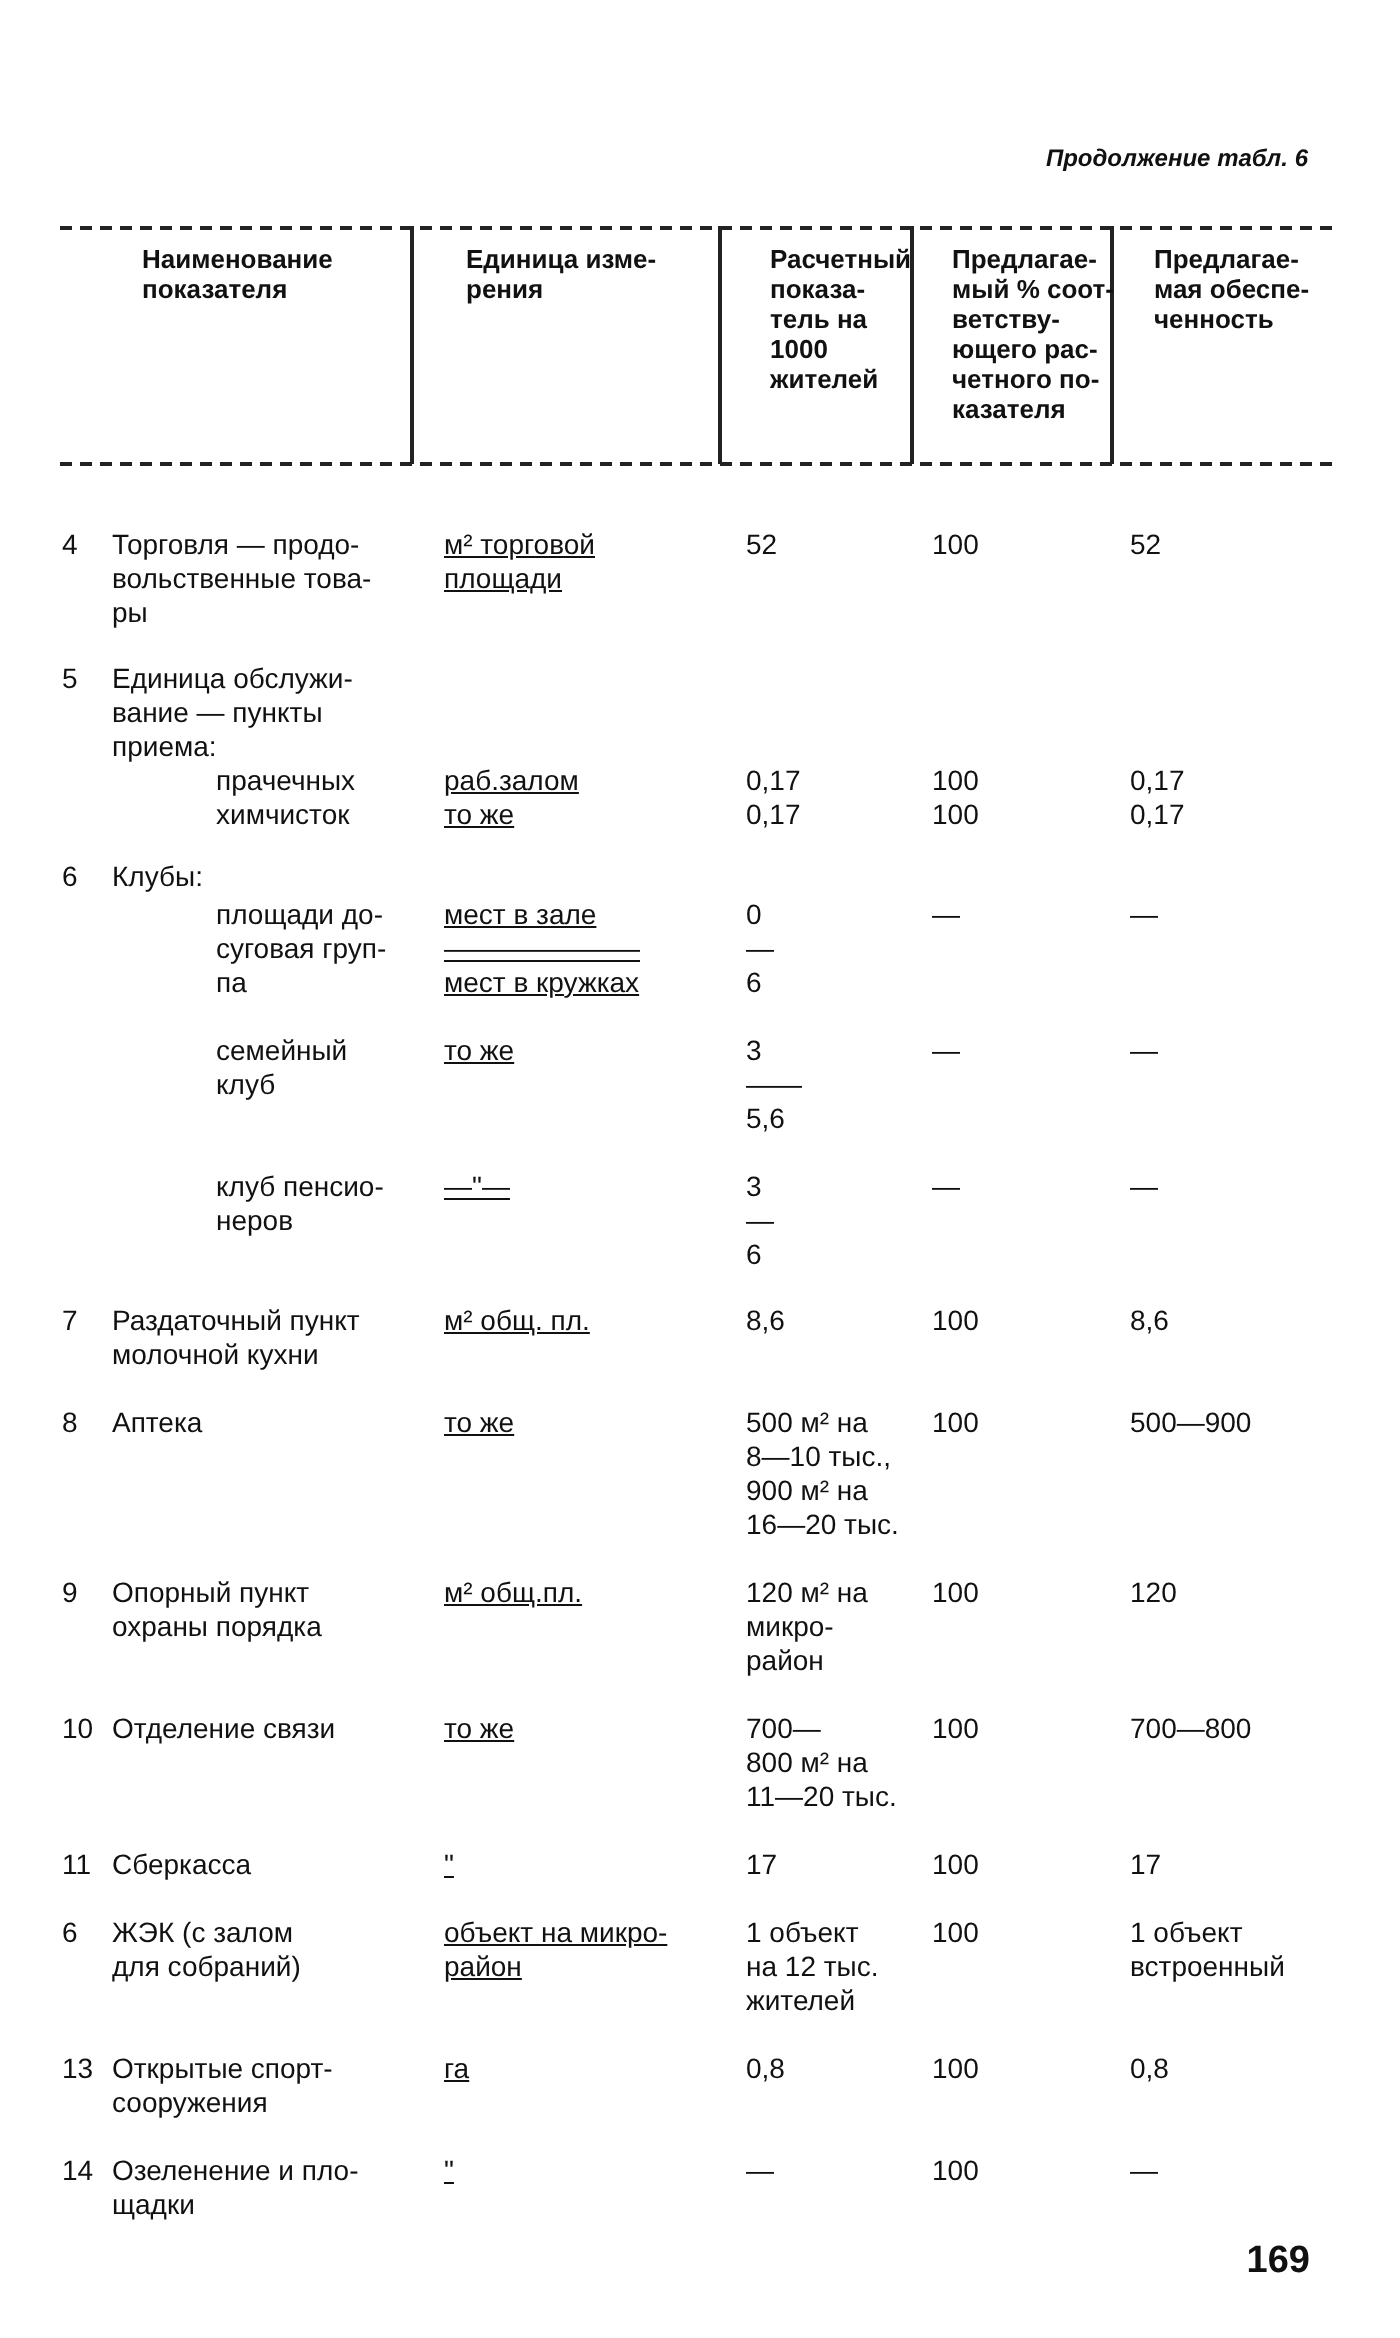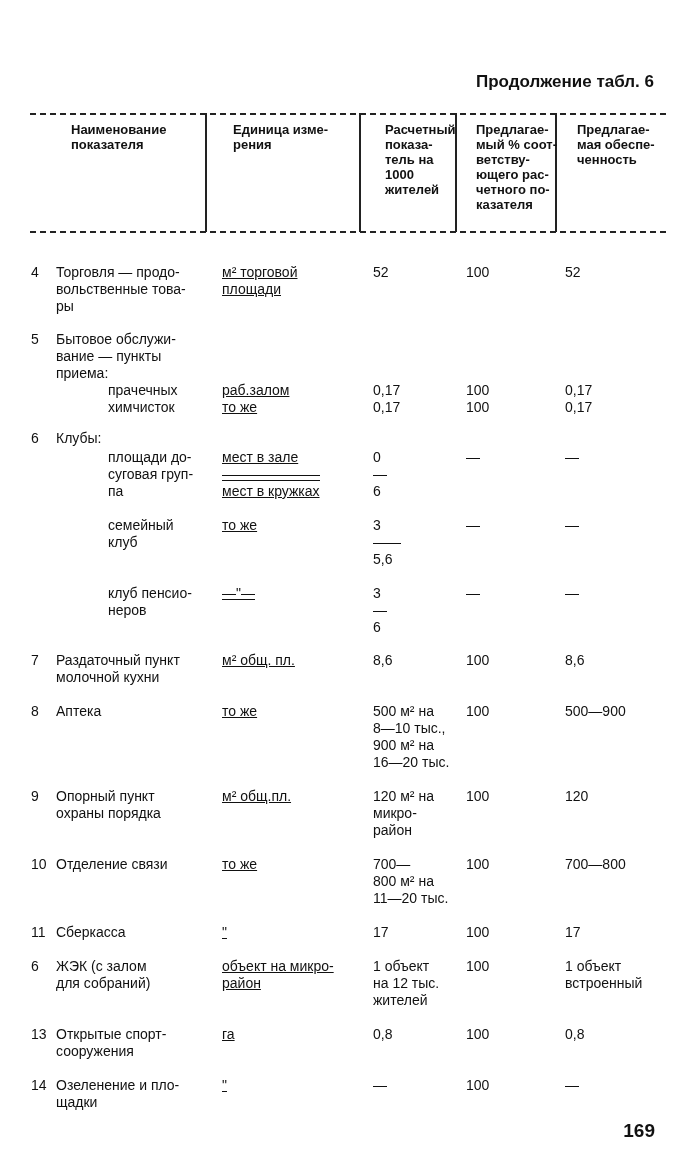--- a/index.html
+++ b/index.html
@@ -2,21 +2,21 @@
 <html><head>
   <meta charset="utf-8">
   <style>
     html, body { margin: 0; padding: 0; background: #ffffff; }
     body {
       width: 700px; height: 1169px; position: relative; overflow: hidden;
       font-family: "Liberation Sans", sans-serif; color: #111;
     }
     .caption {
       position: absolute; top: 72px; right: 46px;
-      font-size: 17px; font-weight: bold;
+      font-size: 12px; font-style: italic; font-weight: bold;
       font-family: "Liberation Sans", sans-serif;
     }
     .hline {
       position: absolute; left: 30px; width: 636px; height: 0;
       border-top: 2px dashed #222;
     }
     .vline {
       position: absolute; top: 113px; height: 119px; width: 0;
       border-left: 2px solid #222;
     }
@@ -92,21 +92,21 @@
     <span class="line">площади</span>
   </div>
   <div class="cell calc">52</div>
   <div class="cell pct">100</div>
   <div class="cell prov">52</div>
 </div>
 
 <div class="row" style="top:331px;">
   <div class="cell num">5</div>
   <div class="cell name">
-    <span class="line">Бытовое обслужи-</span>
+    <span class="line">Единица обслужи-</span>
     <span class="line">вание — пункты</span>
     <span class="line">приема:</span>
   </div>
 </div>
 <div class="row" style="top:382px;">
   <div class="cell sub">прачечных</div>
   <div class="cell unit">раб.залом</div>
   <div class="cell calc">0,17</div>
   <div class="cell pct">100</div>
   <div class="cell prov">0,17</div>

